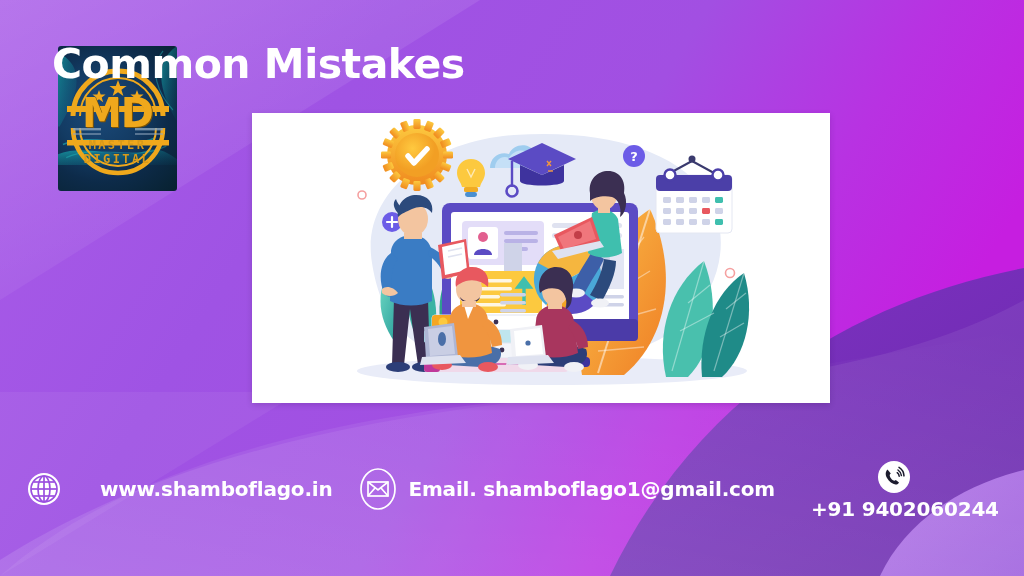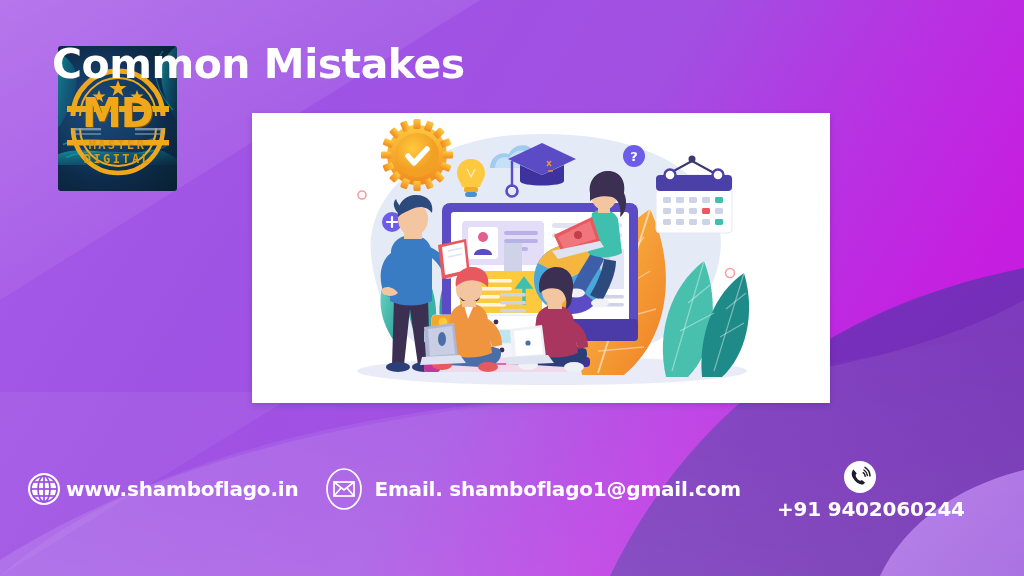--- a/index.html
+++ b/index.html
@@ -496,21 +496,21 @@
       <circle cx="20" cy="20" r="16" fill="#ffffff"></circle>
       <g stroke="#9b4fe0" stroke-width="1.7" fill="none">
         <circle cx="20" cy="20" r="13"></circle>
         <ellipse cx="20" cy="20" rx="6" ry="13"></ellipse>
         <path d="M7,20 H33"></path>
         <path d="M9.3,13 H30.7"></path>
         <path d="M9.3,27 H30.7"></path>
         <path d="M20,7 V33"></path>
       </g>
     </svg>
-    <span class="f-text" style="margin-left:2px;">www.shamboflago.in</span>
+    <span class="f-text" style="margin-left:36px;">www.shamboflago.in</span>
   </div>
 
   <div class="f-item" style="margin-left:26px;">
     <svg class="f-icon" width="40" height="44" viewBox="0 0 40 44">
       <ellipse cx="20" cy="22" rx="17" ry="20" fill="none" stroke="#ffffff" stroke-width="1.7"></ellipse>
       <rect x="10" y="15" width="20" height="14" fill="none" stroke="#ffffff" stroke-width="1.7"></rect>
       <path d="M10,15 L20,23 L30,15" fill="none" stroke="#ffffff" stroke-width="1.7"></path>
       <path d="M10,29 L17,21 M30,29 L23,21" fill="none" stroke="#ffffff" stroke-width="1.7"></path>
     </svg>
     <span class="f-text" style="margin-left:10px;">Email. shamboflago1@gmail.com</span>

